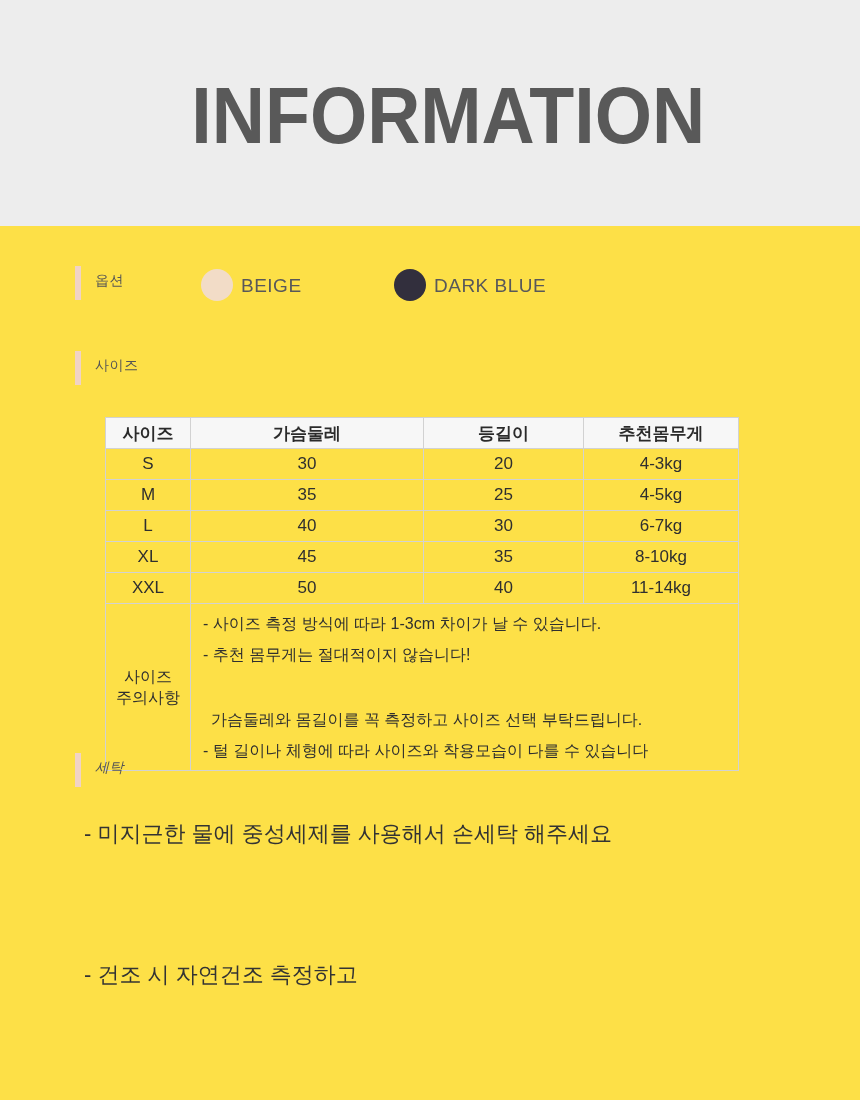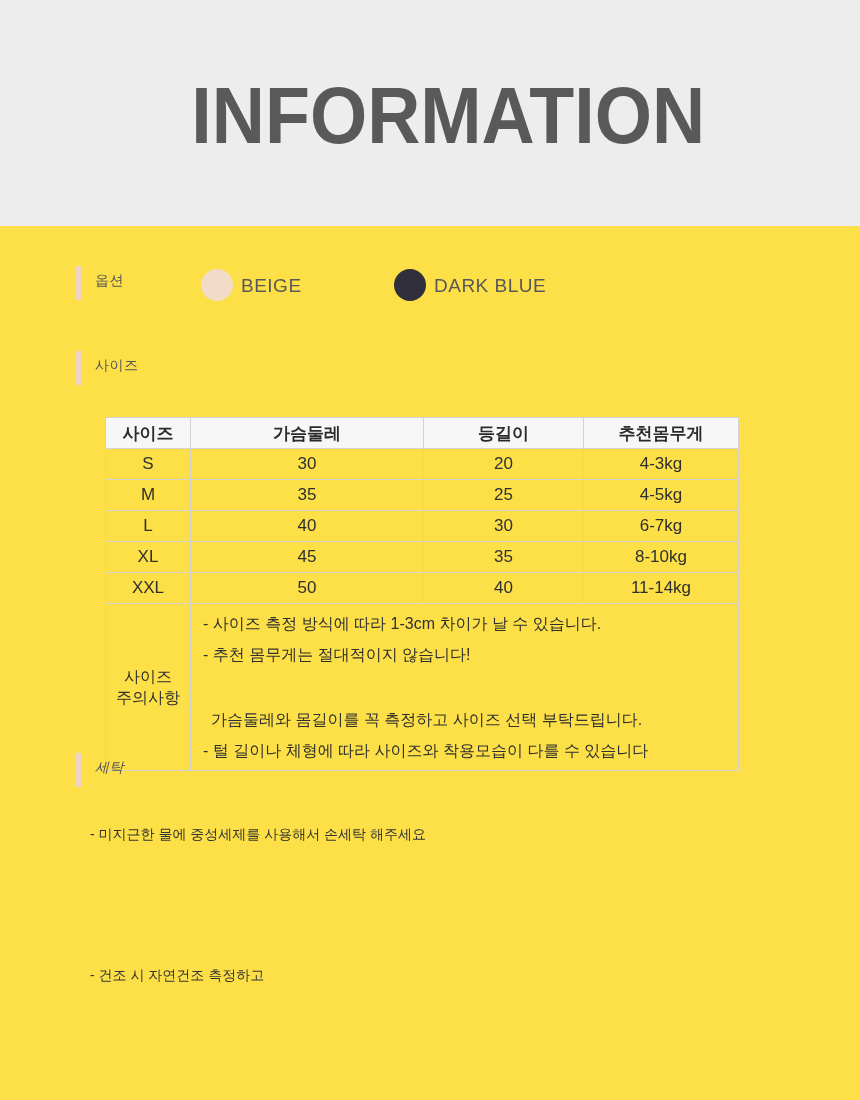--- a/index.html
+++ b/index.html
@@ -108,22 +108,22 @@
     line-height: 21px;
     margin: 0 0 10px 0;
     white-space: nowrap;
   }
   .notes-cell p:last-child { margin-bottom: 0; }
   .notes-cell .indent { padding-left: 8px; margin-top: 44px; }
 
   
   .wash-note {
     position: absolute;
-    left: 90px;
-    font-size: 14px;
+    left: 84px;
+    font-size: 22px;
     color: #333333;
     line-height: 28px;
     white-space: nowrap;
   }
 </style>
 </head>
 <body>
 
 <div class="page">
 

